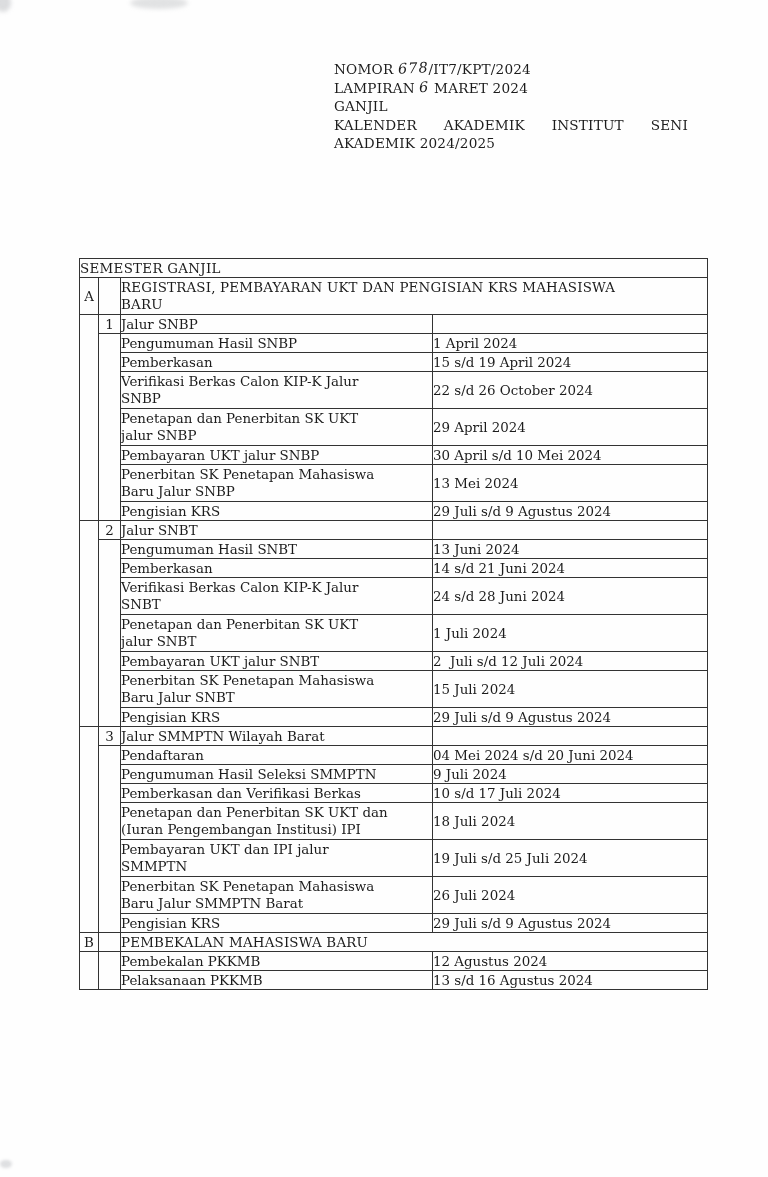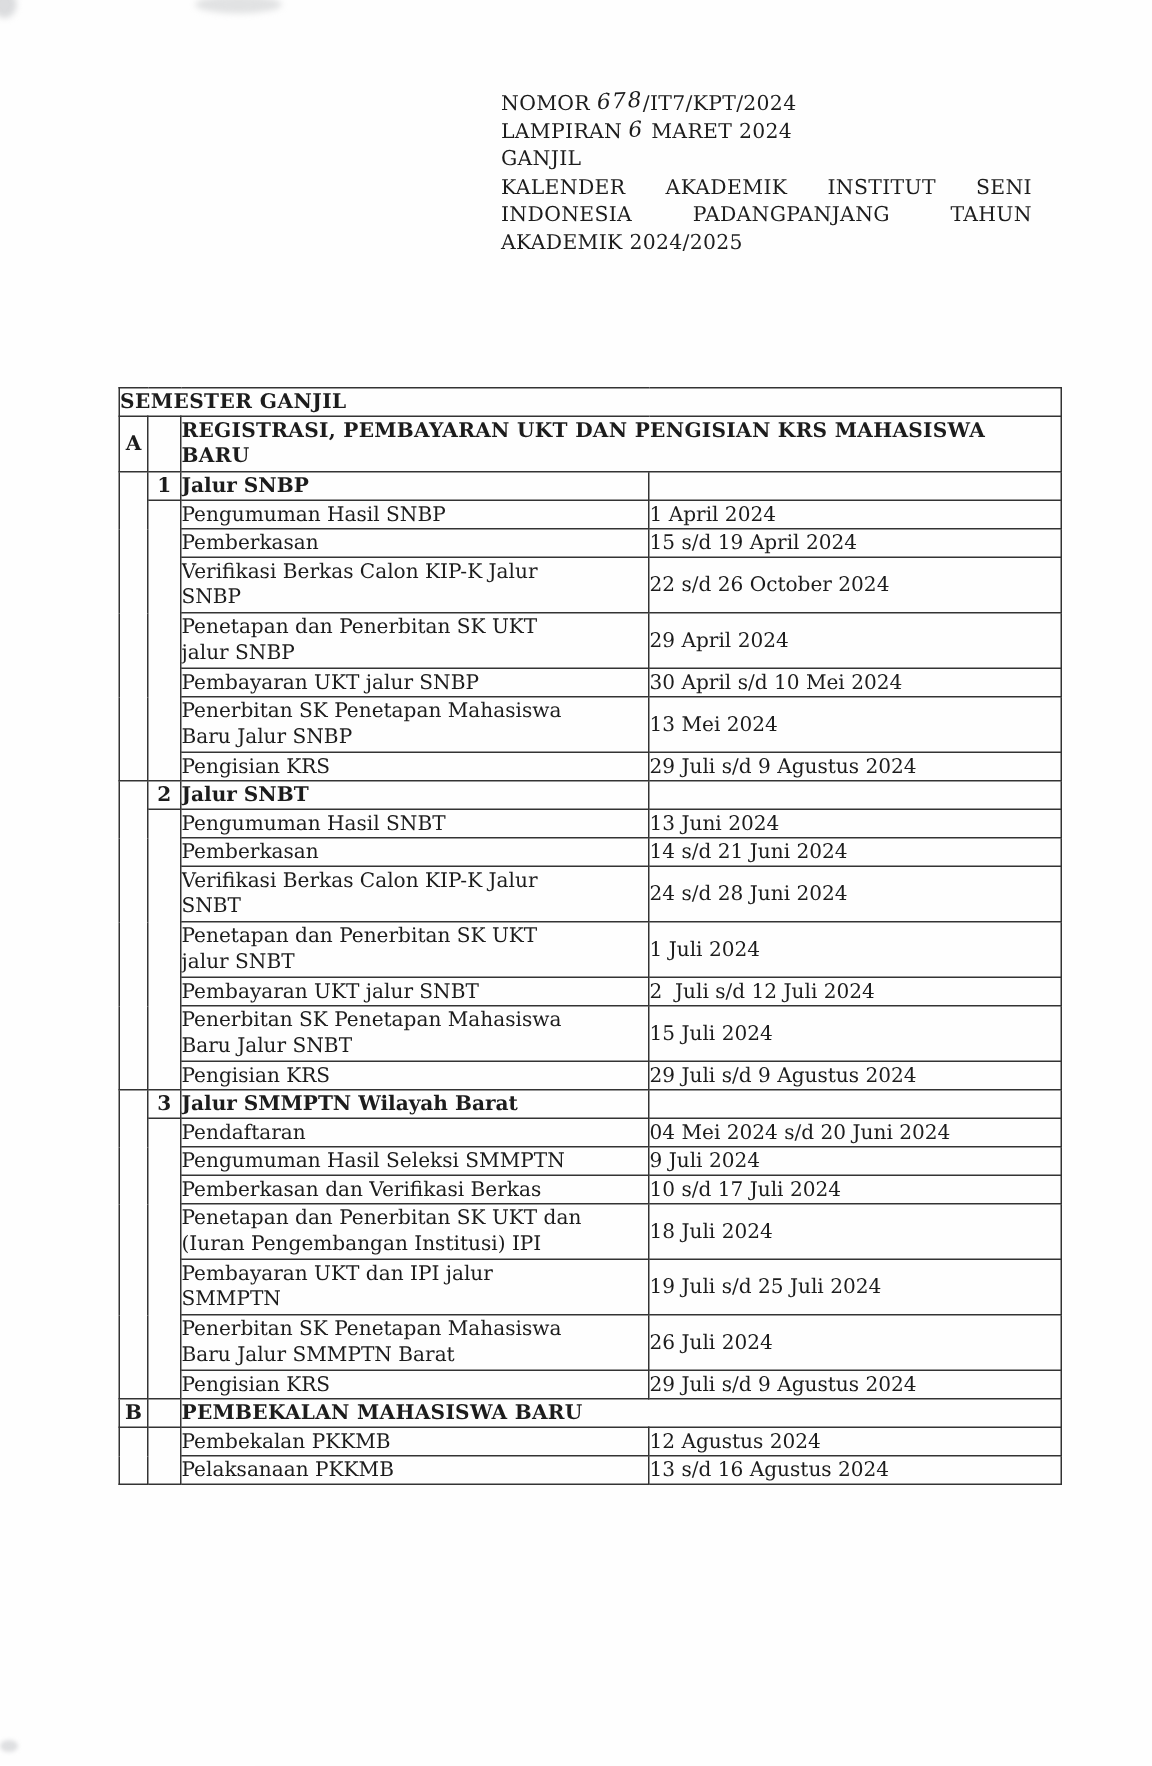--- a/index.html
+++ b/index.html
@@ -50,42 +50,41 @@
     font-size:13.4px;line-height:17px;color:#1c1c1c;
   }
   table.cal td{
     border:1px solid #333333;
     padding:0;
     vertical-align:middle;
     overflow:hidden;
   }
   tr.r19{height:19px;}
   tr.r37{height:37px;}
-  .b{font-weight:bold;}
+  .b{font-weight:normal;}
   .c{text-align:center;}
   .title-cell{padding:1px 4px 1px 5px;letter-spacing:.3px;}
   .heading{padding:1px 6px 1px 10px;white-space:pre-line;letter-spacing:.2px;}
   .act{padding:1px 6px 1px 10px;white-space:pre-line;}
   .date{padding:1px 4px 1px 8px;white-space:pre-wrap;}
 </style>
 </head>
 <body>
 
 <div class="page">
 
   <div class="smudge-corner"></div>
   <div class="smudge-top"></div>
   <div class="smudge-bottom"></div>
 
   <div class="letterhead">
     <div class="lh-line"><span>NOMOR </span><span class="hand">678</span><span>/IT7/KPT/2024</span></div>
     <div class="lh-line"><span>LAMPIRAN </span><span class="hand">6</span><span> MARET 2024</span></div>
     <div class="lh-line">GANJIL</div>
     <div class="lh-just">KALENDER AKADEMIK INSTITUT SENI</div>
-    <div class="lh-just">INDONESIA PADANGPANJANG TAHUN</div>
     <div class="lh-line">AKADEMIK 2024/2025</div>
   </div>
 
   <table class="cal">
     <colgroup>
       <col style="width:19px">
         <col style="width:22px">
         <col style="width:312px">
         <col style="width:275px">
     </colgroup>

